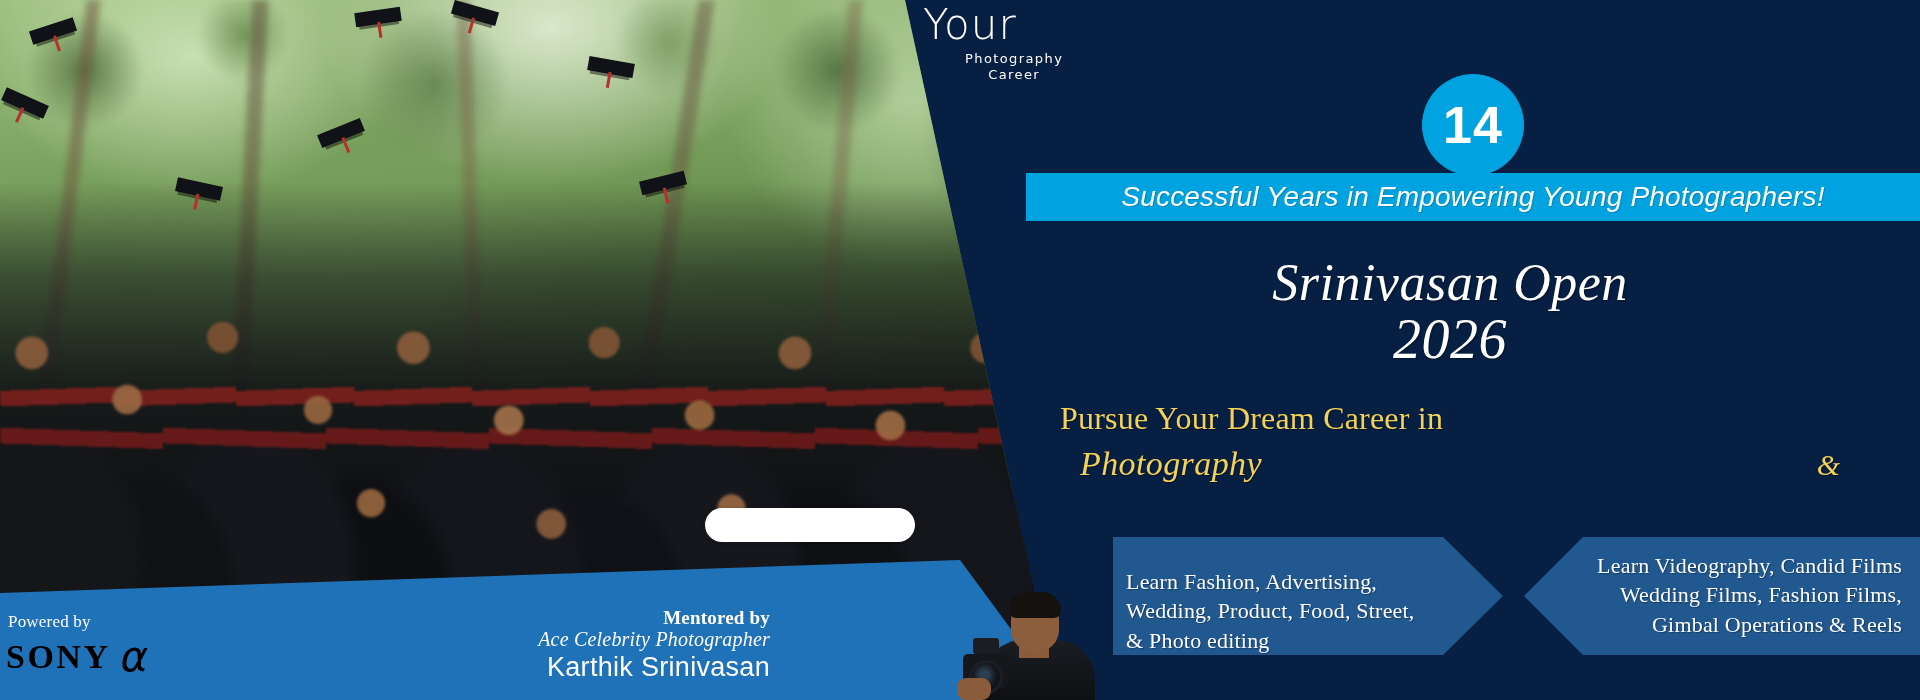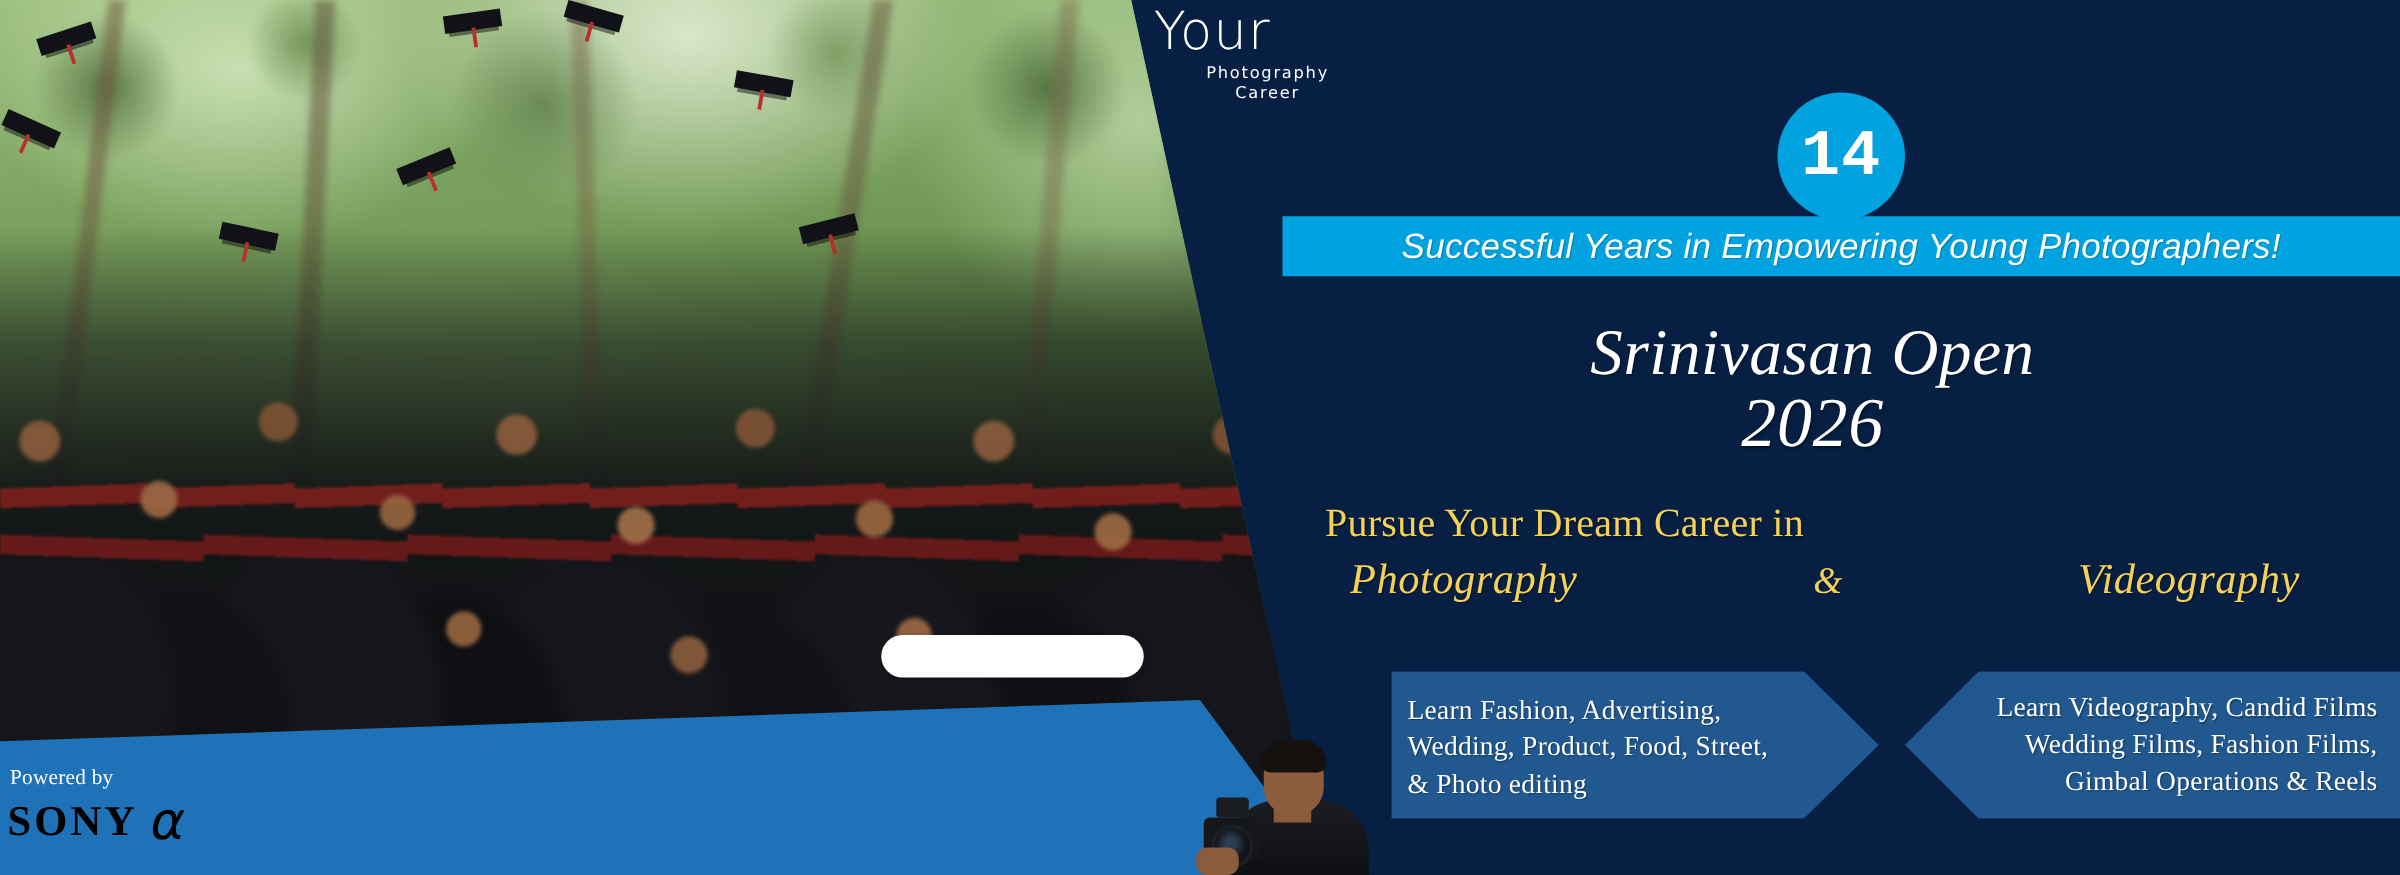--- a/index.html
+++ b/index.html
@@ -306,21 +306,21 @@
   #years-badge {
     position: absolute;
     left: 1422px; top: 74px;
     width: 102px; height: 102px;
     border-radius: 50%;
     background: #00a3e0;
     color: #ffffff;
     display: flex;
     align-items: center;
     justify-content: center;
-    font-family: Liberation Mono, monospace;
+    font-family: Liberation Sans, sans-serif;
     font-size: 52px;
     font-weight: 700;
     letter-spacing: 1px;
     z-index: 3;
   }
 
   #years-strip {
     position: absolute;
     left: 1026px; top: 173px;
     width: 894px; height: 48px;
@@ -395,21 +395,21 @@
 
   
   #info-left {
     position: absolute;
     left: 1113px; top: 537px;
     width: 390px; height: 118px;
     background: #21588f;
     -webkit-clip-path: polygon(0 0, 330px 0, 390px 59px, 330px 118px, 0 118px);
     clip-path: polygon(0 0, 330px 0, 390px 59px, 330px 118px, 0 118px);
     box-sizing: border-box;
-    padding: 16px 0 0 13px;
+    padding: 30px 0 0 13px;
   }
   #info-right {
     position: absolute;
     left: 1524px; top: 537px;
     width: 396px; height: 118px;
     background: #21588f;
     -webkit-clip-path: polygon(59px 0, 396px 0, 396px 118px, 59px 118px, 0 59px);
     clip-path: polygon(59px 0, 396px 0, 396px 118px, 59px 118px, 0 59px);
     box-sizing: border-box;
     padding: 14px 18px 16px 0;
@@ -452,20 +452,25 @@
   </div>
 
   <div id="sponsor-band"></div>
   <div id="sponsor-band-inner">
     <div id="powered-by">Powered by</div>
     <div id="sony-wordmark">
       <span>SONY</span><span id="sony-alpha">α</span>
     </div>
   </div>
 
+  <div id="mentor-block">
+    <div id="mentored-by">Mentored by</div>
+    <div id="mentor-role">Ace Celebrity Photographer</div>
+    <div id="mentor-name">Karthik Srinivasan</div>
+  </div>
 
   <div id="mentor-portrait">
     <div class="mp-jacket"></div>
     <div class="mp-neck"></div>
     <div class="mp-head"></div>
     <div class="mp-hair"></div>
     <div class="mp-camera-body"></div>
     <div class="mp-flash"></div>
     <div class="mp-camera-lens"></div>
     <div class="mp-hand"></div>
@@ -488,21 +493,20 @@
   <div id="admission">
     <div id="admission-line1">Srinivasan Open</div>
     <div id="admission-line2">2026</div>
   </div>
 
   <div id="pursue-line">Pursue Your Dream Career in</div>
 
   <div id="disciplines">
     <span class="discipline">Photography</span>
     <span id="discipline-amp">&amp;</span>
-    <span class="discipline">Videography</span>
   </div>
 
   <div id="info-left">
     <div class="info-line">Learn Fashion, Advertising,</div>
     <div class="info-line">Wedding, Product, Food, Street,</div>
     <div class="info-line">&amp; Photo editing</div>
   </div>
 
   <div id="info-right">
     <div class="info-line">Learn Videography, Candid Films</div>

